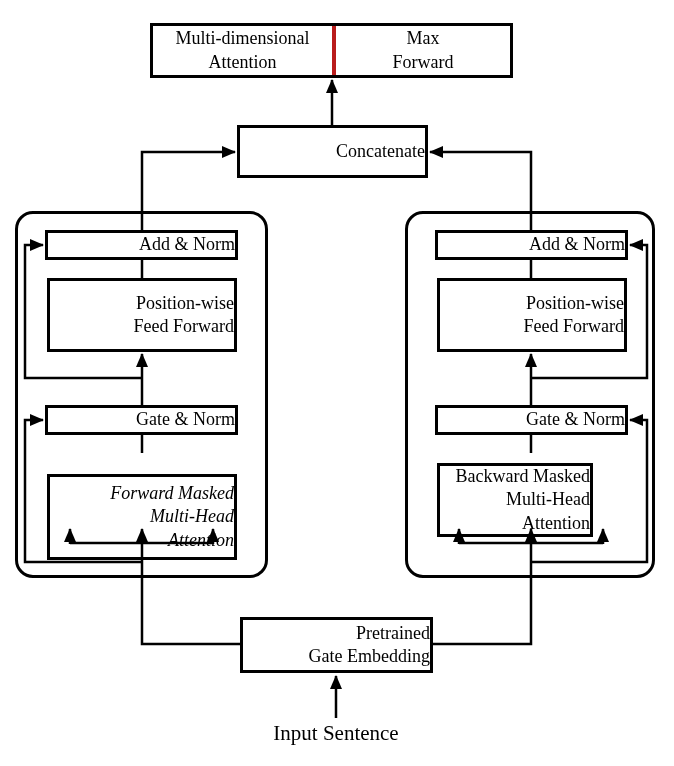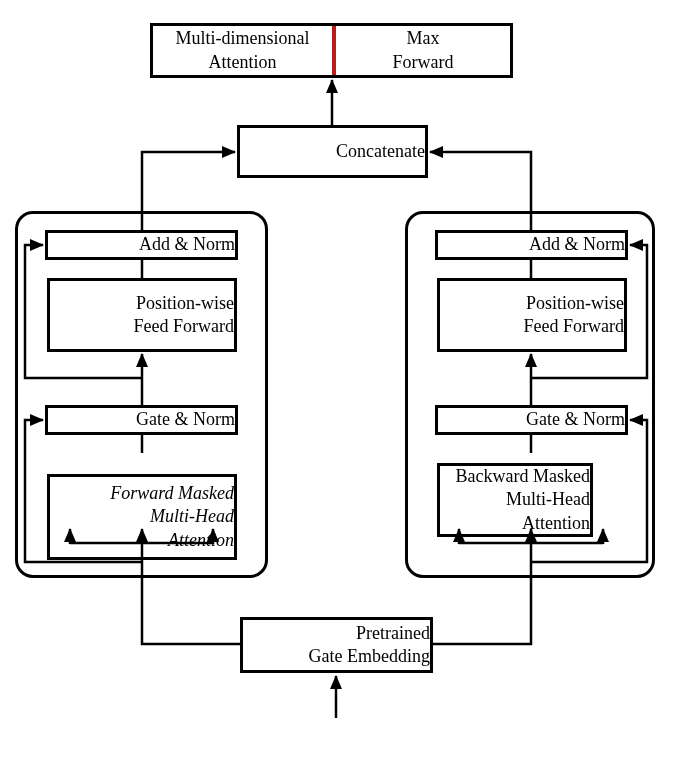--- a/index.html
+++ b/index.html
@@ -85,20 +85,21 @@
     <span>Backward Masked</span>
     <span>Multi-Head</span>
     <span>Attention</span>
   </div>
 
   <div class="box" style="left:240px;top:617px;width:193px;height:56px;">
     <span>Pretrained</span>
     <span>Gate Embedding</span>
   </div>
 
+  <div class="caption" style="left:216px;top:721px;width:240px;">Input Sentence</div>
 
   <svg class="wires" width="674" height="766" viewBox="0 0 674 766">
     <defs>
       <marker id="arr" markerUnits="userSpaceOnUse" markerWidth="14" markerHeight="12" refX="13" refY="6" orient="auto">
         <path d="M0,0 L14,6 L0,12 Z" style="fill:#000;stroke:none;"></path>
       </marker>
     </defs>
 
     <path d="M332,125 V80" marker-end="url(#arr)"></path>
     <path d="M336,718 V676" marker-end="url(#arr)"></path>

